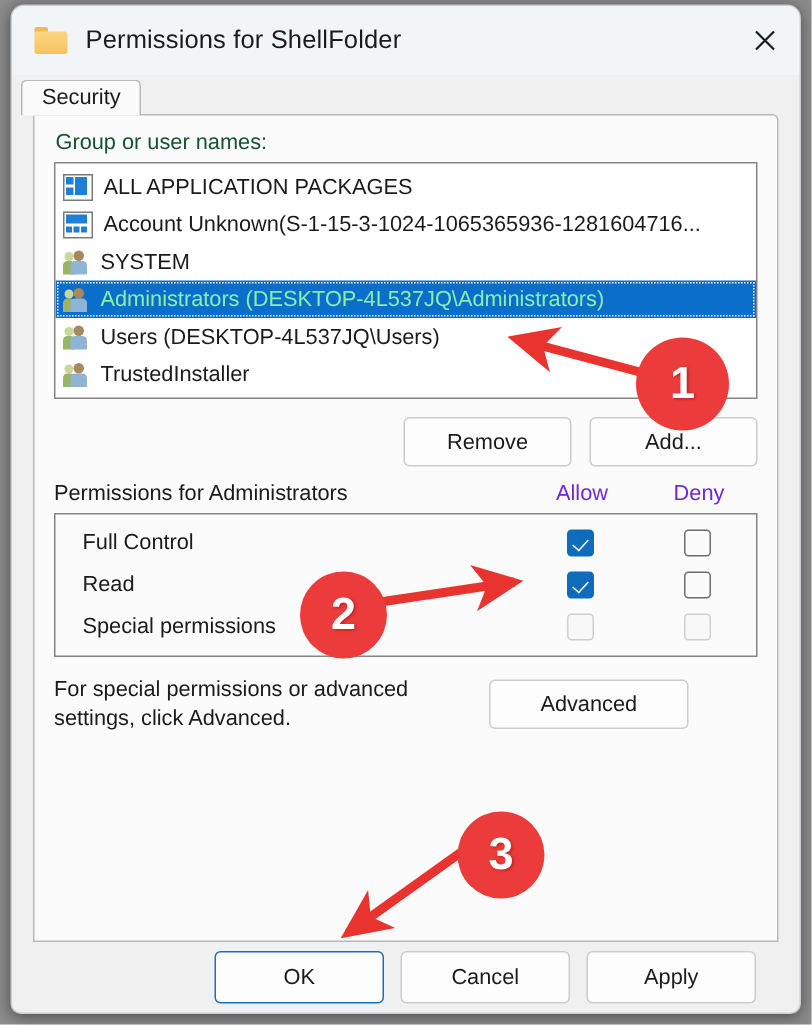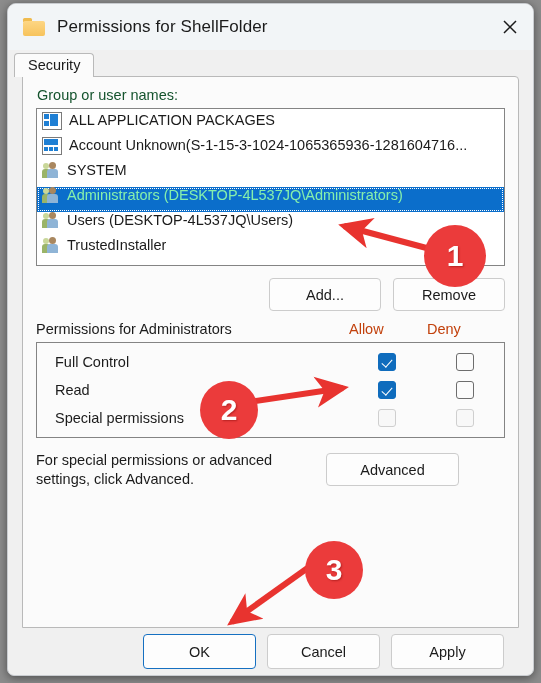--- a/index.html
+++ b/index.html
@@ -120,21 +120,21 @@
     border: 1px solid #848484;
     background: #ffffff;
     height: 158px;
     box-sizing: border-box;
     padding: 3px 0 0 0;
     overflow: hidden;
   }
   .list-row {
     height: 25px;
     display: flex;
-    align-items: flex-start;
+    align-items: center;
     padding: 0 3px;
     font-size: 14.5px;
     color: #1b1b1b;
     white-space: nowrap;
   }
   .list-row.selected {
     background: #0b6ecb;
     color: #86efac;
     outline: 1px dotted #ffffff;
     outline-offset: -2px;
@@ -186,23 +186,23 @@
   
   #perm-header {
     display: flex;
     align-items: flex-end;
     margin-top: 10px;
     margin-bottom: 5px;
   }
   #perm-title { font-size: 14.5px; color:#1b1b1b; flex: 1 1 auto; }
   .col-head {
     width: 78px;
-    text-align: left;
-    font-size: 14.5px;
-    color: #c2410c;
+    text-align: center;
+    font-size: 14.5px;
+    color: #6d28d9;
   }
   #perm-table {
     border: 1px solid #848484;
     background: #fbfbfb;
     height: 96px;
     box-sizing: border-box;
     padding-top: 5px;
   }
   .perm-row {
     display: flex;
@@ -364,24 +364,24 @@
             <span class="body-a"></span>
             <span class="head-b"></span>
             <span class="body-b"></span>
         </span>
         <span class="row-label">TrustedInstaller</span>
       </div>
     </div>
 
     <div id="list-buttons">
       <div class="btn">
+        <span>Remove</span>
+      </div>
+      <div class="btn">
         <span>Add...</span>
-      </div>
-      <div class="btn">
-        <span>Remove</span>
       </div>
     </div>
 
     <div id="perm-header">
       <span id="perm-title">Permissions for Administrators</span>
       <span class="col-head">Allow</span>
       <span class="col-head">Deny</span>
     </div>
 
     <div id="perm-table">

